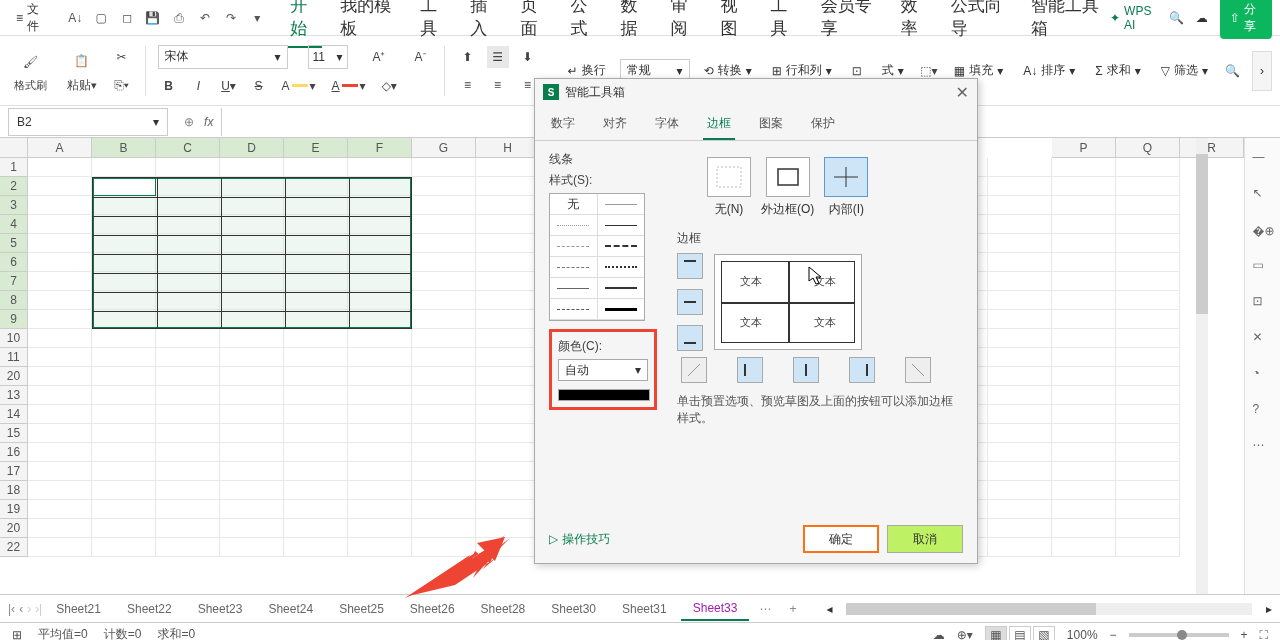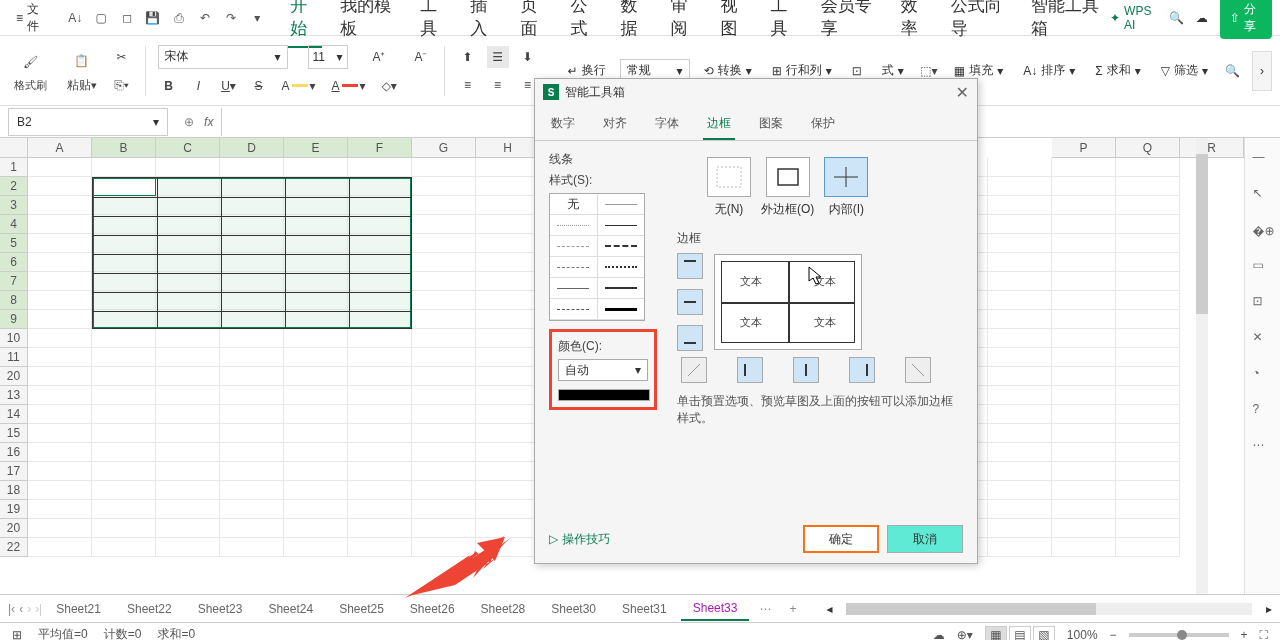--- a/index.html
+++ b/index.html
@@ -111,21 +111,21 @@
 .bbtn.off{background:#eee;}
 .preview-box{width:148px;height:96px;border:1px solid #aaa;background:#fff;position:relative;}
 .preview-inner{position:absolute;left:6px;top:6px;right:6px;bottom:6px;border:1.5px solid #333;}
 .preview-inner .ph{position:absolute;left:0;right:0;top:50%;height:1.5px;background:#333;}
 .preview-inner .pv{position:absolute;top:0;bottom:0;left:50%;width:1.5px;background:#333;}
 .preview-text{position:absolute;font-size:11px;color:#444;}
 .border-bottom-btns{display:flex;gap:30px;margin-top:6px;margin-left:4px;}
 .hint{color:#555;margin-top:10px;}
 .dialog-footer{position:absolute;bottom:10px;left:14px;right:14px;display:flex;align-items:center;}
 .tips-link{color:#0a7d4e;display:flex;align-items:center;gap:4px;cursor:pointer;}
-.dlg-btn{width:76px;height:28px;border:1px solid #aaa;background:#5eead4;margin-left:8px;cursor:pointer;display:flex;align-items:center;justify-content:center;}
+.dlg-btn{width:76px;height:28px;border:1px solid #aaa;background:#bef264;margin-left:8px;cursor:pointer;display:flex;align-items:center;justify-content:center;}
 .dlg-btn.primary{border:2px solid #f97316;background:#fff;}
 .thick-line{width:84px;height:4px;background:#000;margin-top:8px;border:1px solid #aaa;padding:3px;box-sizing:content-box;}
 
 
 .vscroll{position:absolute;right:36px;top:0;bottom:0;width:12px;background:#f0f0f0;}
 .vscroll-thumb{position:absolute;top:16px;width:12px;height:160px;background:#ccc;}
 svg{display:block;}
 </style>
 </head>
 <body>

